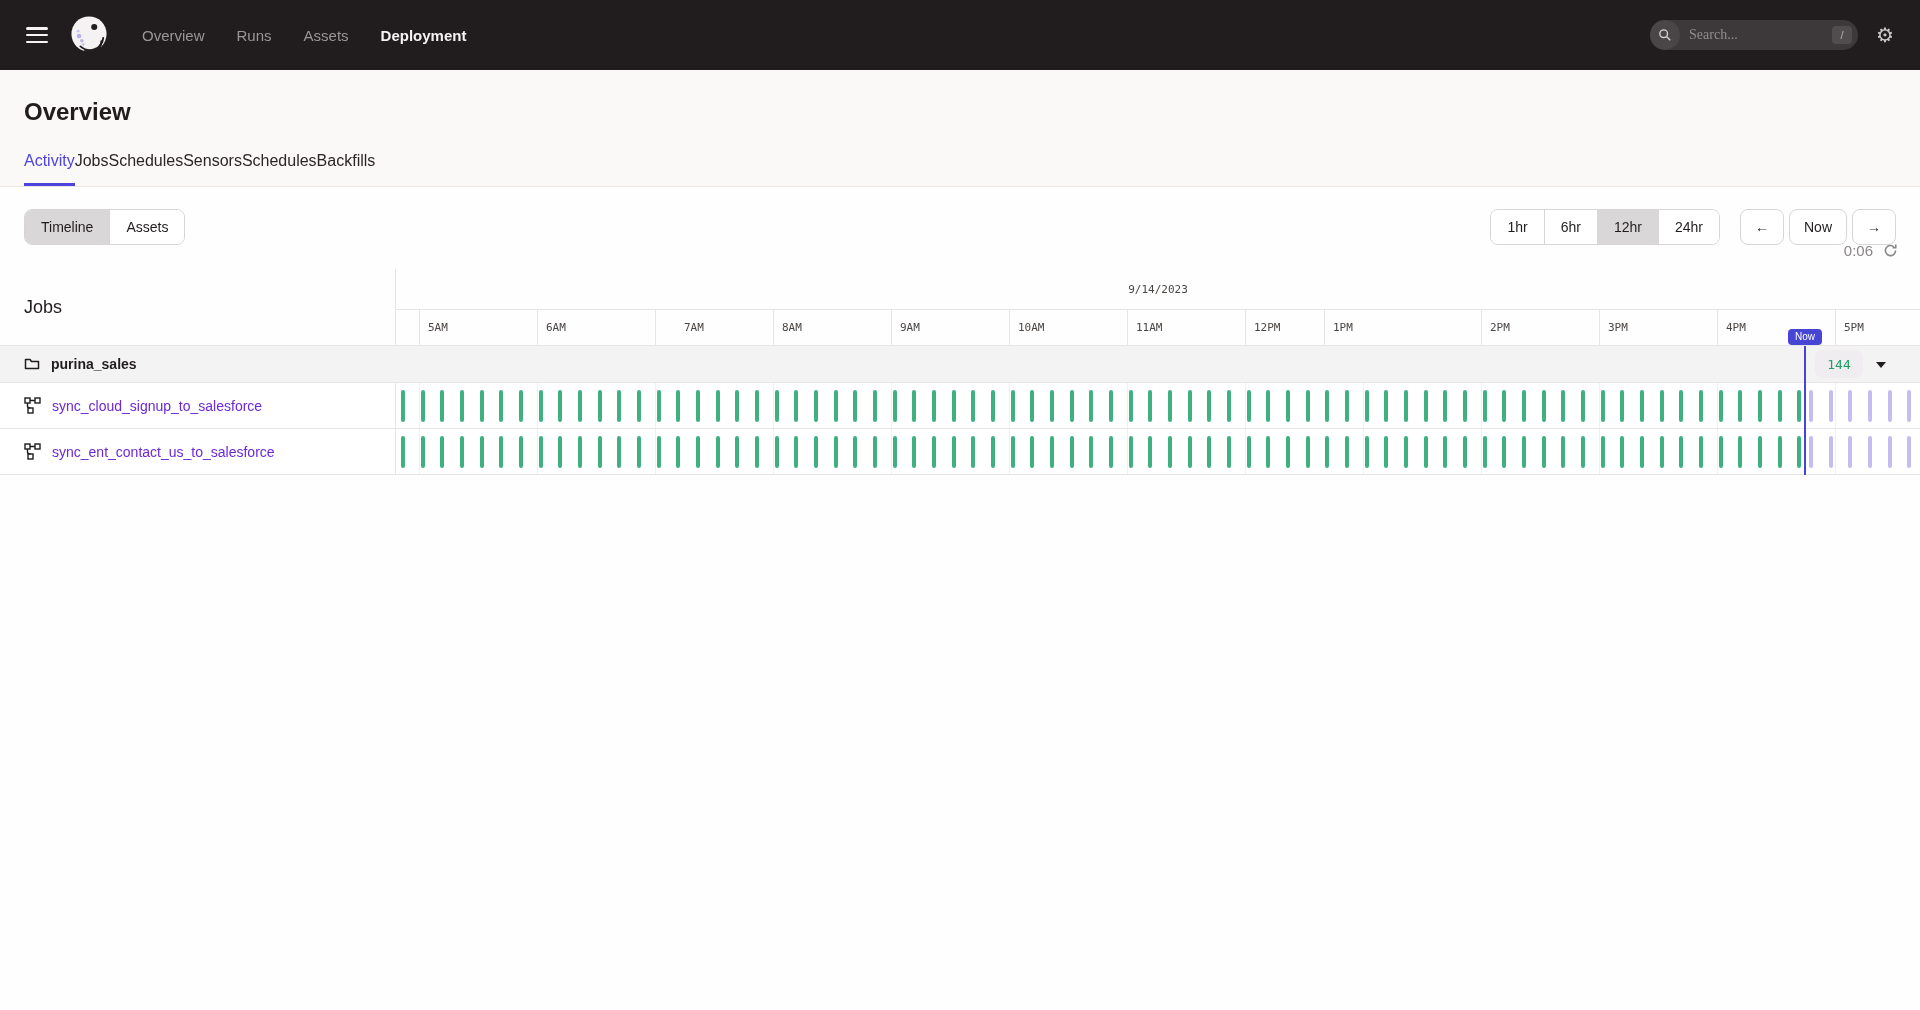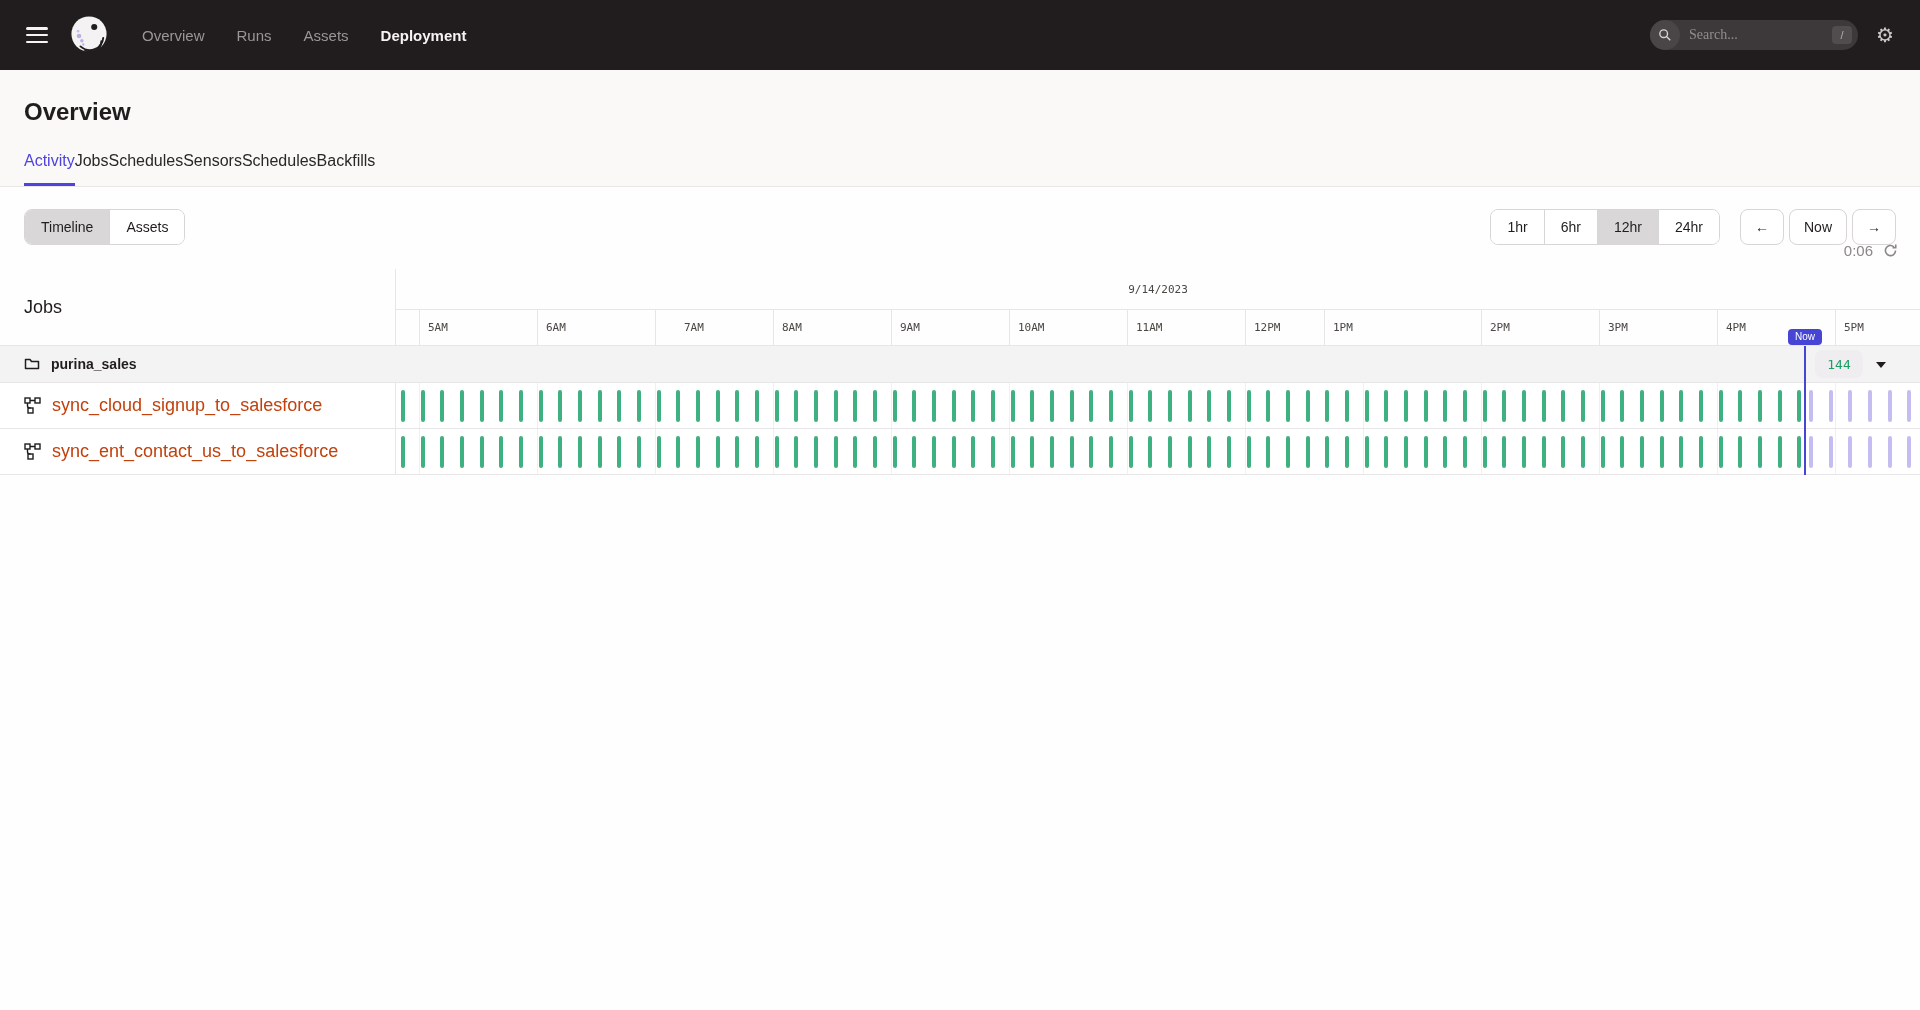--- a/index.html
+++ b/index.html
@@ -62,21 +62,21 @@
   .tl-header-bottom { position:absolute; left:0; right:0; bottom:0; height:1px; background:#e8e5e6; }
   .now-badge { position:absolute; top:60px; transform:translateX(-50%); background:#4745d4; color:#fff;
                font-size:10px; padding:2px 7px 3px 7px; border-radius:4px; z-index:5; }
 
   .tl-rows { position:relative; }
   .row { position:relative; border-bottom:1px solid #e8e5e6; }
   .row .left { display:flex; align-items:center; height:100%; padding-left:24px; gap:11px; }
   .group-row { height:37px; background:#f4f3f3; cursor:pointer; }
   .group-name { font-size:14px; font-weight:700; color:#211d1e; }
   .job-row { height:46px; background:#fff; }
-  .job-name { font-size:18px; color:#c2410c; cursor:pointer; }
+  .job-name { font-size:14px; color:#6d28d9; cursor:pointer; }
   .lane { position:absolute; left:395px; top:0; right:0; bottom:0; border-left:1px solid #e8e5e6; }
   .gridline { position:absolute; top:0; bottom:0; width:1px; background:#f1efef; }
   .tick { position:absolute; width:4px; top:7px; height:32px; border-radius:2px; cursor:pointer; }
   .now-line { position:absolute; left:1804px; top:0; bottom:0; width:2px; background:#4745d4; z-index:4; }
   .count-badge { position:absolute; left:1815px; top:4px; width:48px; height:28px; background:#efedf0; border-radius:8px;
                  display:flex; align-items:center; justify-content:center; z-index:6;
                  font-family:"DejaVu Sans Mono", monospace; font-size:13px; color:#1f9e64; cursor:pointer; }
   .caret { position:absolute; left:1876px; top:16px; width:0; height:0; border-left:5px solid transparent;
            border-right:5px solid transparent; border-top:6px solid #211d1e; cursor:pointer; z-index:6; }
 </style>

